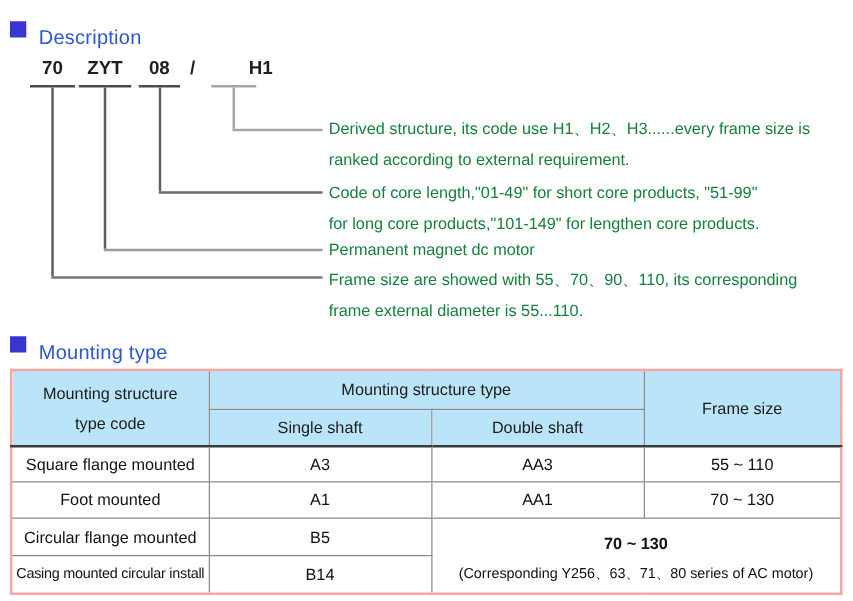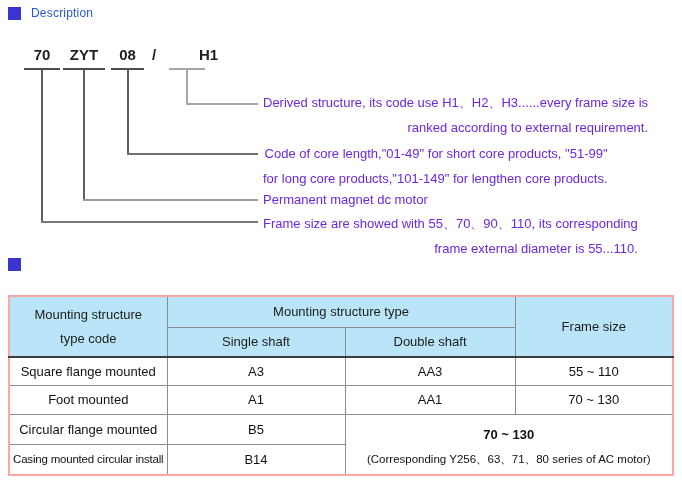--- a/index.html
+++ b/index.html
@@ -5,21 +5,21 @@
   * { margin:0; padding:0; box-sizing:border-box; }
   html,body { background:#ffffff; }
   #page {
     position:relative; width:682px; height:481px; background:#fff;
     font-family:"Liberation Sans", sans-serif; overflow:hidden; color:#1a1a1a;
   }
 
   
   .heading { position:absolute; display:flex; align-items:center; gap:10px; }
   .heading .bullet { width:13px; height:13px; background:#3a35d0; flex:0 0 auto; }
-  .heading .htext { font-size:12px; color:#2e57cd; letter-spacing:0.2px; }
+  .heading .htext { font-size:16px; color:#2e57cd; letter-spacing:0.2px;margin-top:16px; }
   #h-desc { left:8px; top:6px; }
   #h-mount { left:8px; top:258px; }
 
   
   .seg { position:absolute; top:46px; font-weight:bold; font-size:15px; color:#1f1f1f; text-align:center; }
   .seg0 { left:24px;  width:36px; }
   .seg1 { left:63px;  width:42px; }
   .seg2 { left:111px; width:33px; }
   .sepg { left:146px; width:16px; }
   .seg3 { left:169px; width:36px; text-align:left;margin-left:30px; }
@@ -35,21 +35,21 @@
   .v1 { left:83px;  top:70px; height:129px; }
   .v2 { left:127px; top:70px; height:83px; }
   .v3 { left:186px; top:70px; height:33px; background:#a6a6a6; }
 
   .hline { position:absolute; height:2px; }
   .h0 { left:41px;  top:221px; width:217px; background:#787878; }
   .h1 { left:83px;  top:199px; width:175px; background:#9c9c9c; }
   .h2 { left:127px; top:153px; width:131px; background:#6e6e6e; }
   .h3 { left:186px; top:103px; width:72px;  background:#a6a6a6; }
 
-  .note { position:absolute; left:263px; font-size:13px; color:#6d28d9; line-height:25px; white-space:nowrap;text-align:right; }
+  .note { position:absolute; left:263px; font-size:13px; color:#15803d; line-height:25px; white-space:nowrap; }
   .note0 { top:90px; }
   .note1 { top:141px; }
   .note2 { top:187px; }
   .note3 { top:211px; }
 
   
   #mount-table {
     position:absolute; left:8px; top:295px; width:664px;
     border-collapse:collapse; table-layout:fixed;
     border:2px solid #fca5a5; font-size:13px; color:#111;
@@ -111,20 +111,21 @@
       <div>Permanent magnet dc motor</div>
     </div>
     <div class="note note3">
       <div>Frame size are showed with 55、70、90、110, its corresponding</div>
       <div>frame external diameter is 55...110.</div>
     </div>
   </div>
 
   <div class="heading" id="h-mount">
     <span class="bullet"></span>
+    <span class="htext">Mounting type</span>
   </div>
 
   <table id="mount-table">
     <colgroup>
       <col style="width:158px">
         <col style="width:178px">
         <col style="width:170px">
         <col style="width:158px">
     </colgroup>
     <tbody>

